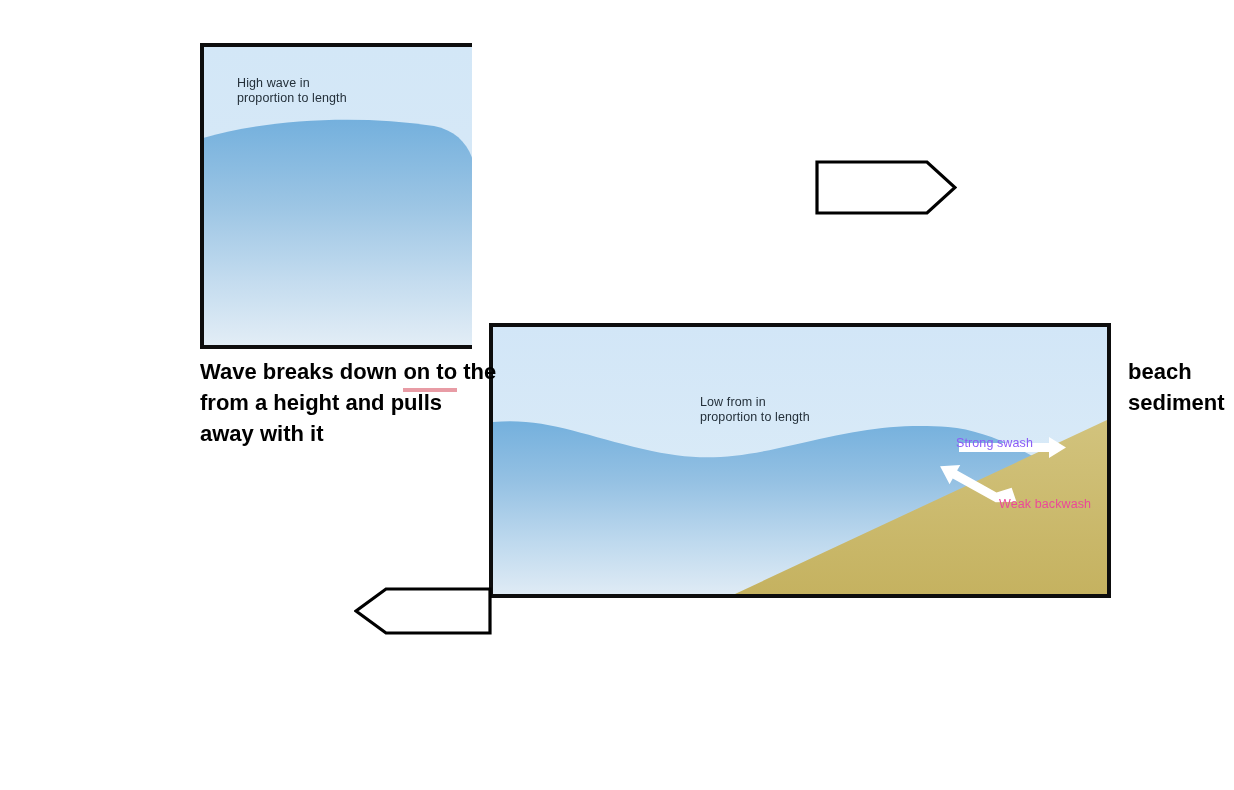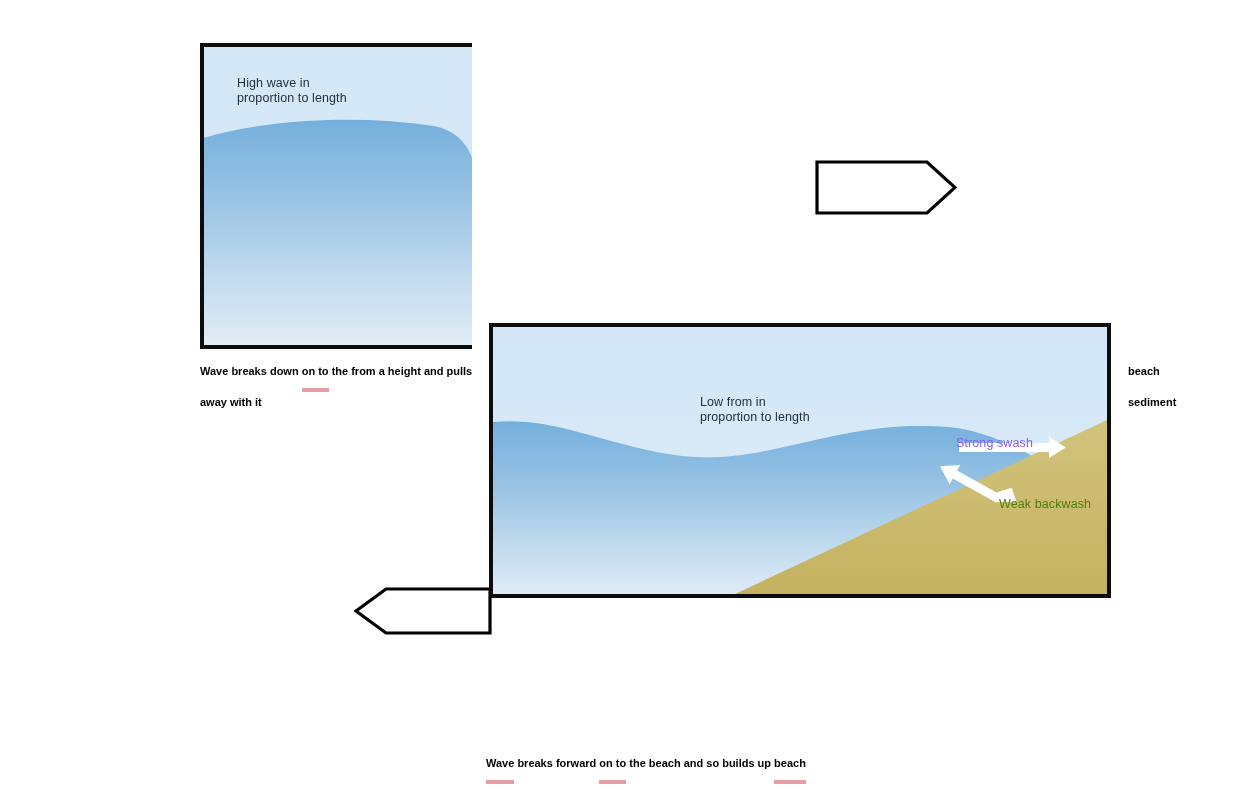--- a/index.html
+++ b/index.html
@@ -74,28 +74,28 @@
     top: 379px;
   }
   #label-strong-swash {
     left: 956px;
     top: 420px;
     color: #8b5cf6;
   }
   #label-weak-backwash {
     left: 999px;
     top: 481px;
-    color: #4d7c0f;
+    color: #ec4899;
   }
 
   
   .annotation {
     position: absolute;
     font-weight: bold;
-    font-size: 11px;
+    font-size: 22px;
     line-height: 31px;
     color: #000000;
     white-space: nowrap;
   }
 
   #annot-left {
     left: 200px;
     top: 340px;
     width: 300px;
     white-space: normal;
@@ -232,17 +232,14 @@
 
   <div class="annotation" id="annot-left">
     <span>Wave breaks down </span><span class="uline">on to</span><span> the</span><span> from a height and pulls away with it</span>
   </div>
 
   <div class="annotation" id="annot-right">
     <div>beach</div>
     <div>sediment</div>
   </div>
 
-  <div class="annotation" id="annot-bottom">
-    <span class="uline">Wave</span><span> breaks forward </span><span class="uline">on to</span><span> the beach and so builds up </span><span class="uline">beach</span>
-  </div>
 
 </div>
 
 </body></html>

